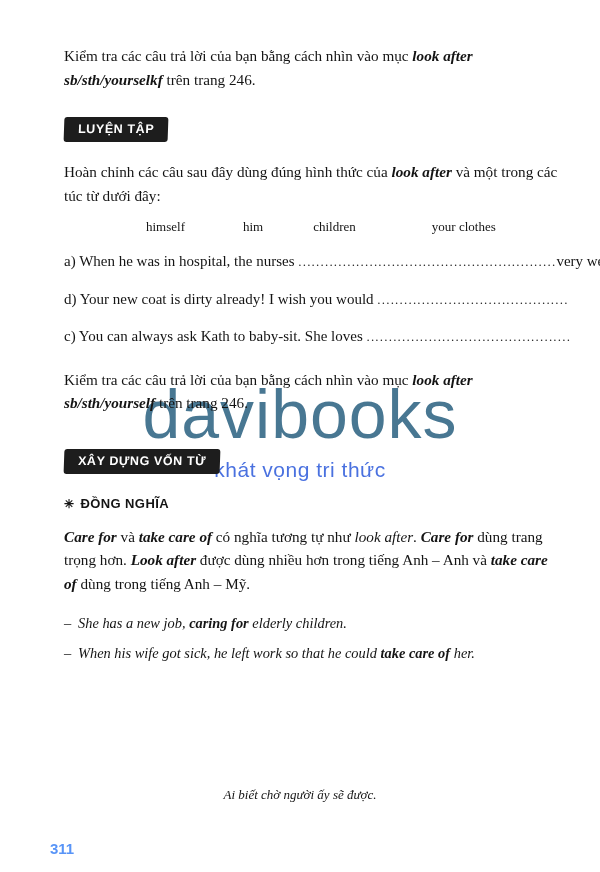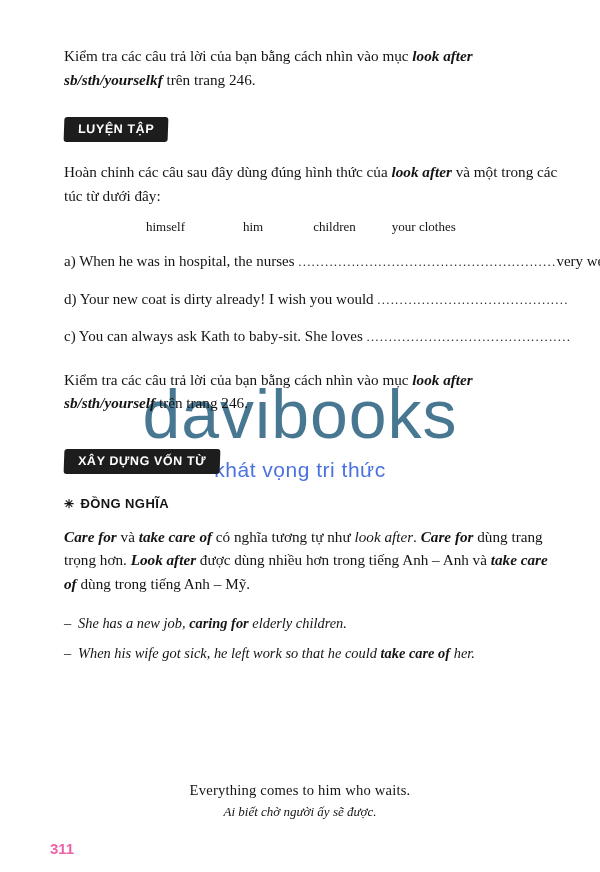--- a/index.html
+++ b/index.html
@@ -109,21 +109,21 @@
     font-size: 15px;
     margin: 12px 0 0 0;
   }
   .word-row .w {
     font-size: 13px;
     text-align: center;
   }
   .w1 { margin-left: 82px; }
   .w2 { margin-left: 58px; }
   .w3 { margin-left: 50px; }
-  .w4 { margin-left: 36px; }
+  .w4 { margin-left: 76px; }
 
   .qitem {
     font-size: 15px;
     line-height: 1.5;
     margin-top: 15px;
     white-space: nowrap;
   }
   .dots {
     letter-spacing: 1.2px;
     font-size: 13px;
@@ -175,21 +175,21 @@
     margin-top: 5px;
   }
 
   .page-number {
     position: absolute;
     left: 50px;
     top: 840px;
     font-family: "Liberation Sans", sans-serif;
     font-size: 15px;
     font-weight: bold;
-    color: #ec4899;
+    color: #3b82f6;
     opacity: .85;
     z-index: 10;
   }
 </style>
 </head>
 <body>
 
 <div class="page">
 
   <div class="watermark">
@@ -273,19 +273,18 @@
     </div>
 
     <div class="example">
       <span class="dash">–</span>
       <span>When his wife got sick, he left work so that he could </span><span class="bold">take care of</span><span> her.</span>
     </div>
 
   </div>
 
   <div class="quote">
-    <div class="en">Everything comes to him who waits.</div>
     <div class="vi">Ai biết chờ người ấy sẽ được.</div>
   </div>
 
   <div class="page-number">311</div>
 
 </div>
 
 </body></html>

